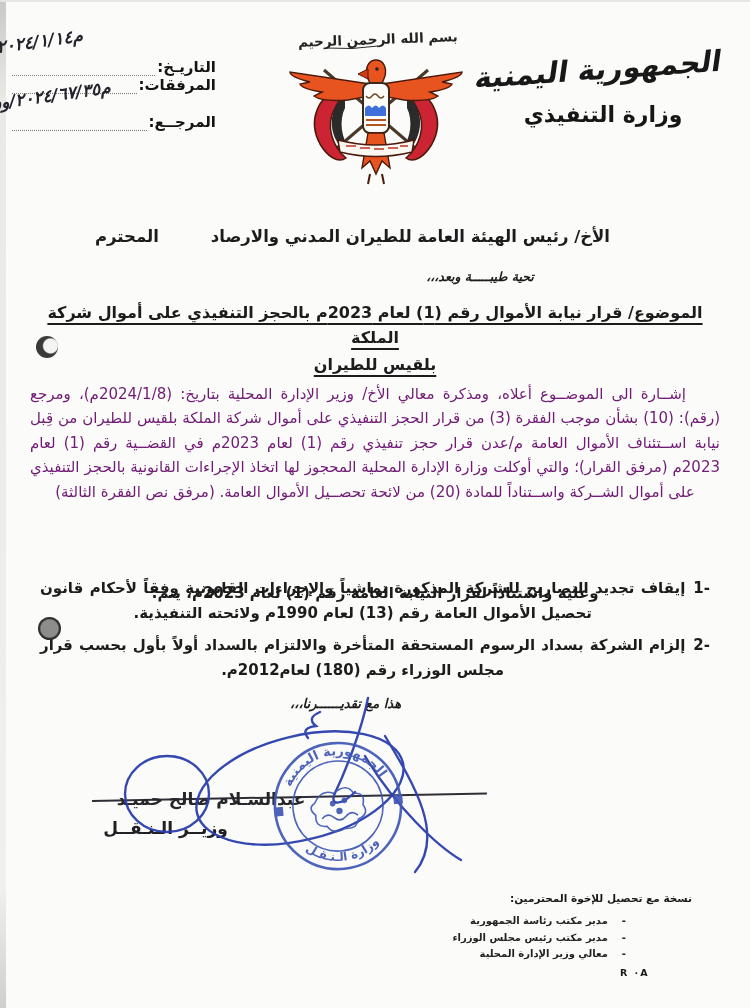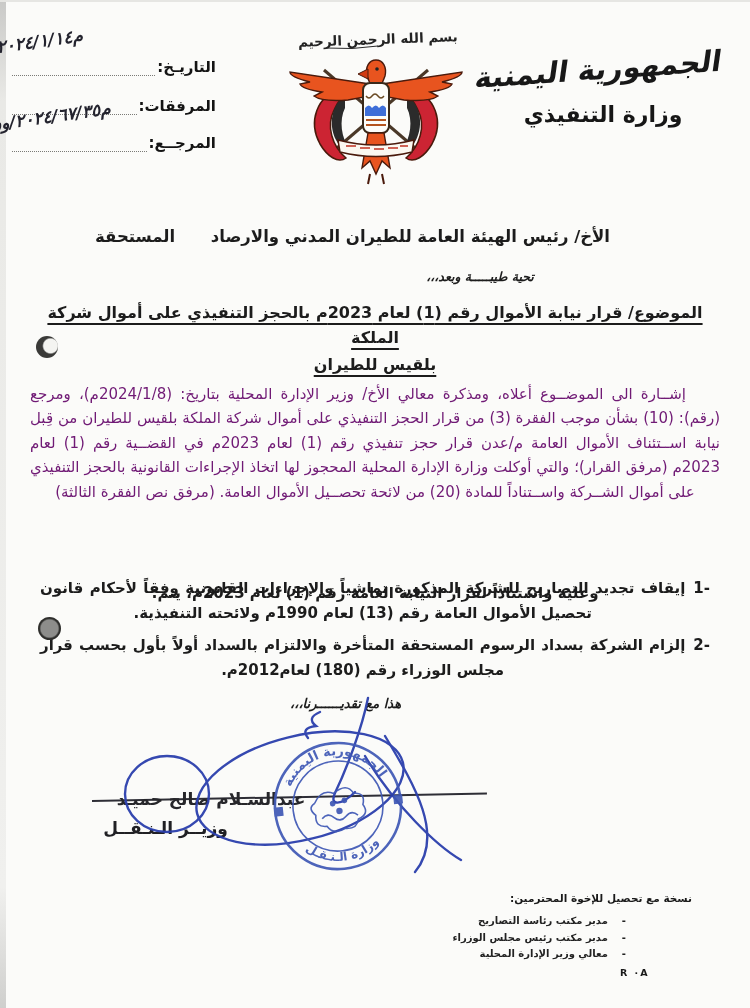--- a/index.html
+++ b/index.html
@@ -8,21 +8,21 @@
     background:#fbfbf9;font-family:"DejaVu Sans",sans-serif;color:#1c1c1c;direction:rtl;
   }
   .scan-edge-left{position:absolute;left:0;top:0;width:6px;height:100%;
     background:linear-gradient(180deg,#c9c9c7,#e9e9e6 10%,#f0f0ee 88%,#cfcfcd);}
   .scan-edge-top{position:absolute;left:0;top:0;width:100%;height:2px;background:#e6e6e3;}
 
   
   .meta-block{position:absolute;left:10px;top:50px;width:206px;}
   .meta-row{display:flex;flex-direction:row;align-items:flex-end;direction:rtl;}
   .meta-row.r1{margin-top:8px;}
-  .meta-row.r2{margin-top:21px;}
+  .meta-row.r2{}
   .meta-row.r3{margin-top:19px;}
   .meta-label{font-weight:bold;font-size:15px;white-space:nowrap;color:#141414;}
   .meta-line{flex:1;position:relative;border-bottom:1.5px dotted #7a7a76;height:14px;margin:0 2px;}
   .handwriting{
     position:absolute;direction:ltr;unicode-bidi:isolate;white-space:nowrap;
     font-size:17px;color:#23232e;font-weight:bold;font-style:italic;
     transform:rotate(-8deg);transform-origin:left bottom;letter-spacing:1px;
   }
   .hw-date{left:-14px;top:-24px;}
   .hw-ref{left:-22px;top:-22px;}
@@ -167,21 +167,21 @@
       <path d="M64 120 h10 M78 122 h10 M92 123 h10 M106 122 h10 M118 120 h8" stroke="#c03022" stroke-width="1.6"></path>
     </g>
   </svg>
 
   <div class="head-right">
     <div class="republic-title">الجمهورية اليمنية</div>
     <div class="ministry-name">وزارة التنفيذي</div>
   </div>
 
   <div class="addressee">الأخ/ رئيس الهيئة العامة للطيران المدني والارصاد</div>
-  <div class="honorific">المستحقة</div>
+  <div class="honorific">المحترم</div>
 
   <div class="greeting">تحية طيبـــــة وبعد،،،</div>
 
   <div class="subject">
     <div class="u">الموضوع/ قرار نيابة الأموال رقم (1) لعام 2023م بالحجز التنفيذي على أموال شركة الملكة</div>
     <div class="s2"><span class="u">بلقيس للطيران</span></div>
   </div>
 
   <div class="body-par">إشــارة الى الموضــوع أعلاه، ومذكرة معالي الأخ/ وزير الإدارة المحلية بتاريخ: (2024/1/8م)، ومرجع (رقم): (10) بشأن موجب الفقرة (3) من قرار الحجز التنفيذي على أموال شركة الملكة بلقيس للطيران من قِبل نيابة اســتئناف الأموال العامة م/عدن قرار حجز تنفيذي رقم (1) لعام 2023م في القضــية رقم (1) لعام 2023م (مرفق القرار)؛ والتي أوكلت وزارة الإدارة المحلية المحجوز لها اتخاذ الإجراءات القانونية بالحجز التنفيذي على أموال الشــركة واســتناداً للمادة (20) من لائحة تحصــيل الأموال العامة. (مرفق نص الفقرة الثالثة)</div>
 
@@ -237,21 +237,21 @@
       <circle cx="74" cy="62" r="2" fill="#3f58b5"></circle>
       <circle cx="68" cy="72" r="2.4" fill="#3f58b5"></circle>
     </g>
   </svg>
 
   <div class="cc">
     <div class="cc-heading">نسخة مع تحصيل للإخوة المحترمين:</div>
     <div class="cc-items">
       <div class="cc-item">
         <span class="cc-dash">-</span>
-        <span>مدير مكتب رئاسة التصاريح</span>
+        <span>مدير مكتب رئاسة الجمهورية</span>
       </div>
       <div class="cc-item">
         <span class="cc-dash">-</span>
         <span>مدير مكتب رئيس مجلس الوزراء</span>
       </div>
       <div class="cc-item">
         <span class="cc-dash">-</span>
         <span>معالي وزير الإدارة المحلية</span>
       </div>
     </div>

